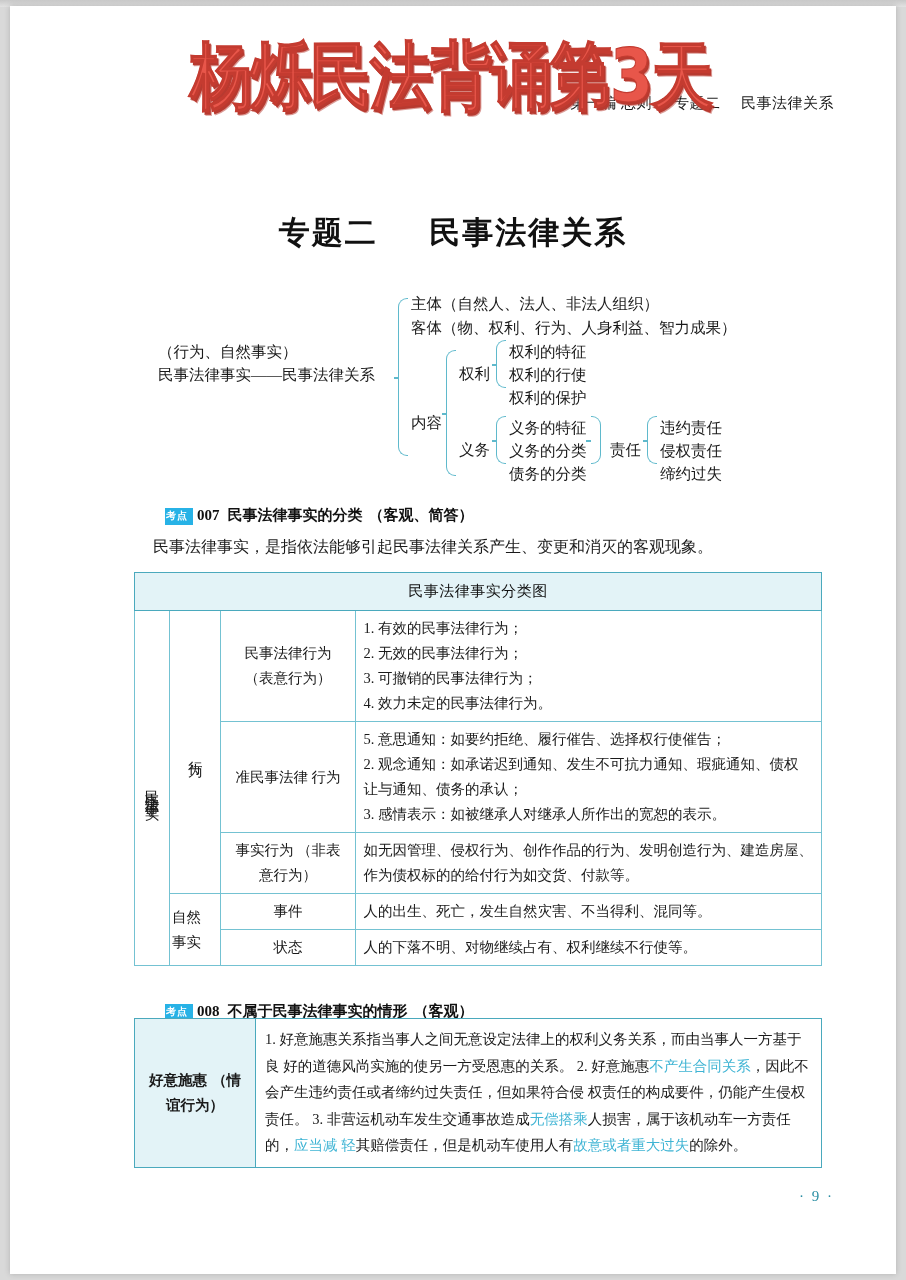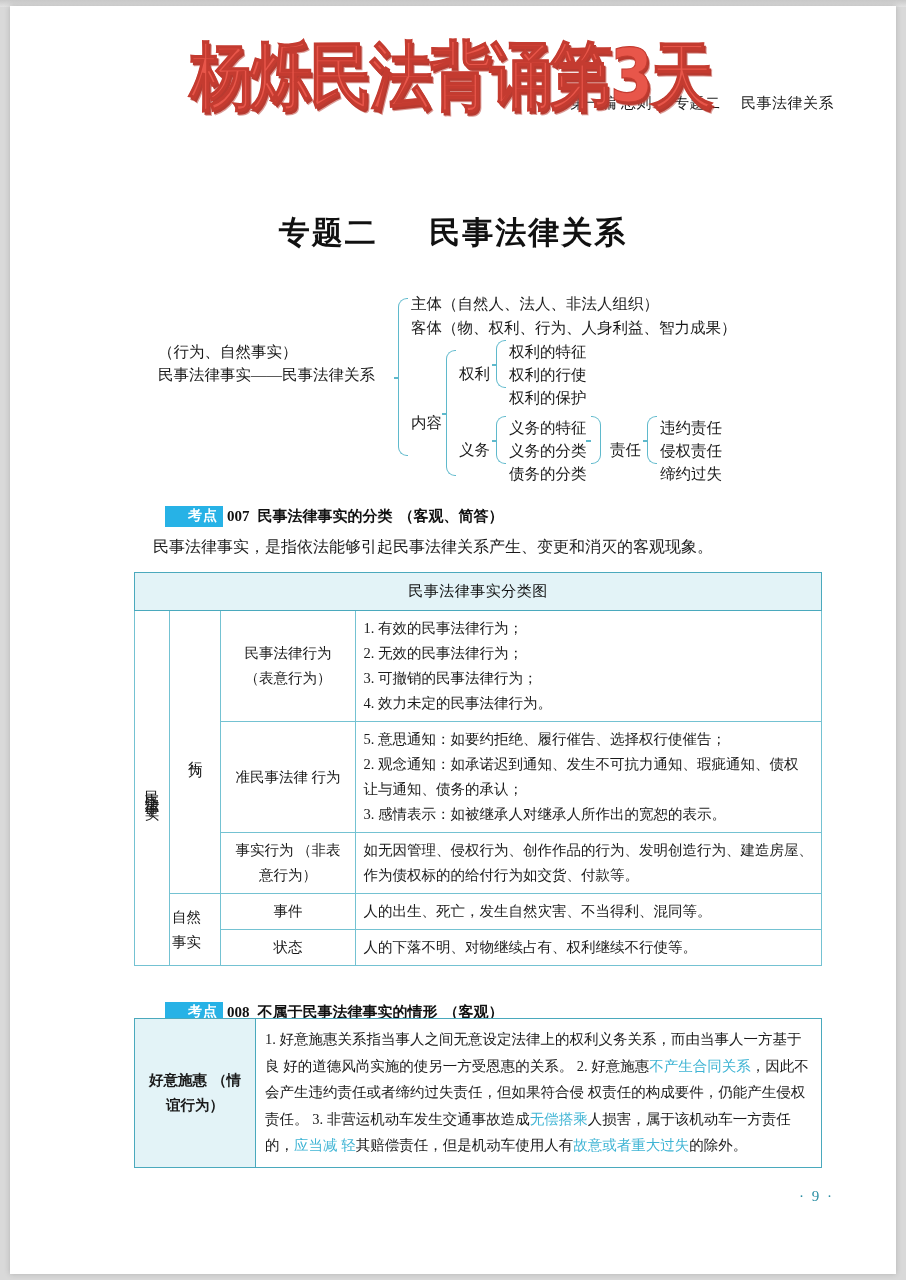--- a/index.html
+++ b/index.html
@@ -81,22 +81,22 @@
 
   
   .kaodian{
     position:absolute;left:155px;width:700px;
     font-family:"DejaVu Sans","Liberation Sans",sans-serif;
     font-size:15px;font-weight:bold;color:#111;
     white-space:nowrap;
   }
   .kd-badge{
     display:inline-block;background:#27b2e6;color:#fff;
-    font-size:14px;font-weight:bold;
-    padding:1px 5px 2px 23px;margin-right:4px;
+    font-size:10px;font-weight:bold;
+    padding:1px 5px 2px 1px;margin-right:4px;
     letter-spacing:1px;
     vertical-align:1px;
   }
   .kd-num{font-family:"Liberation Serif",serif;font-weight:bold;margin-right:8px;}
   .kd-sub{margin-left:6px;font-weight:bold;}
 
   .lead{
     position:absolute;left:143px;width:700px;
     font-size:16px;color:#1a1a1a;white-space:nowrap;
   }

